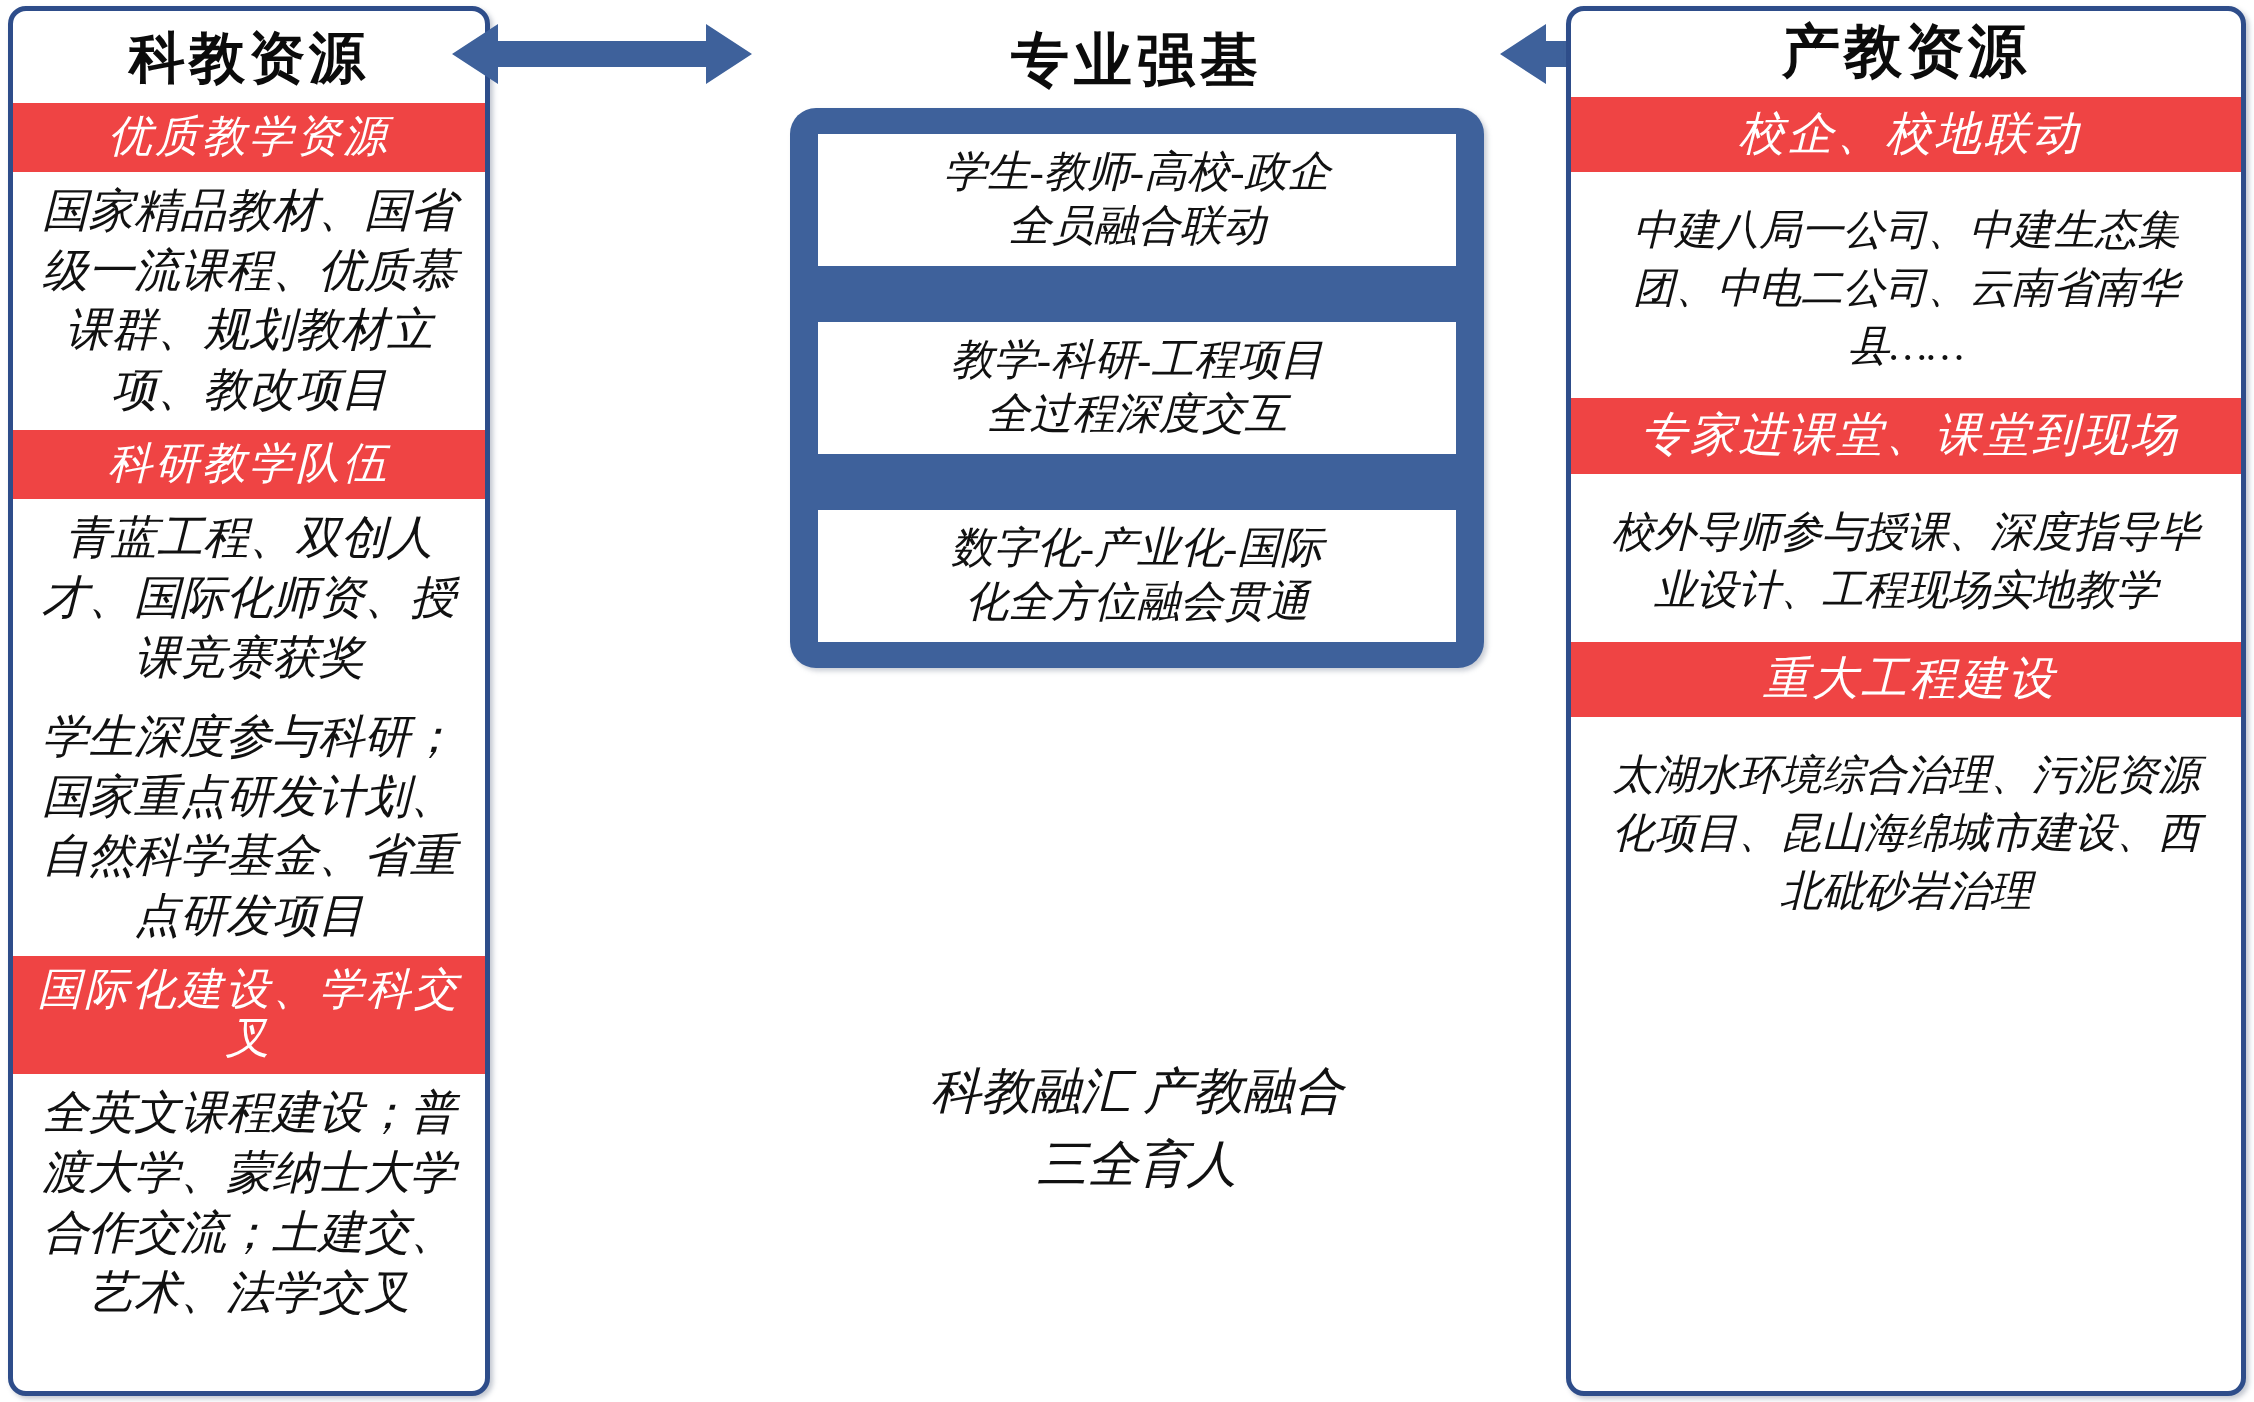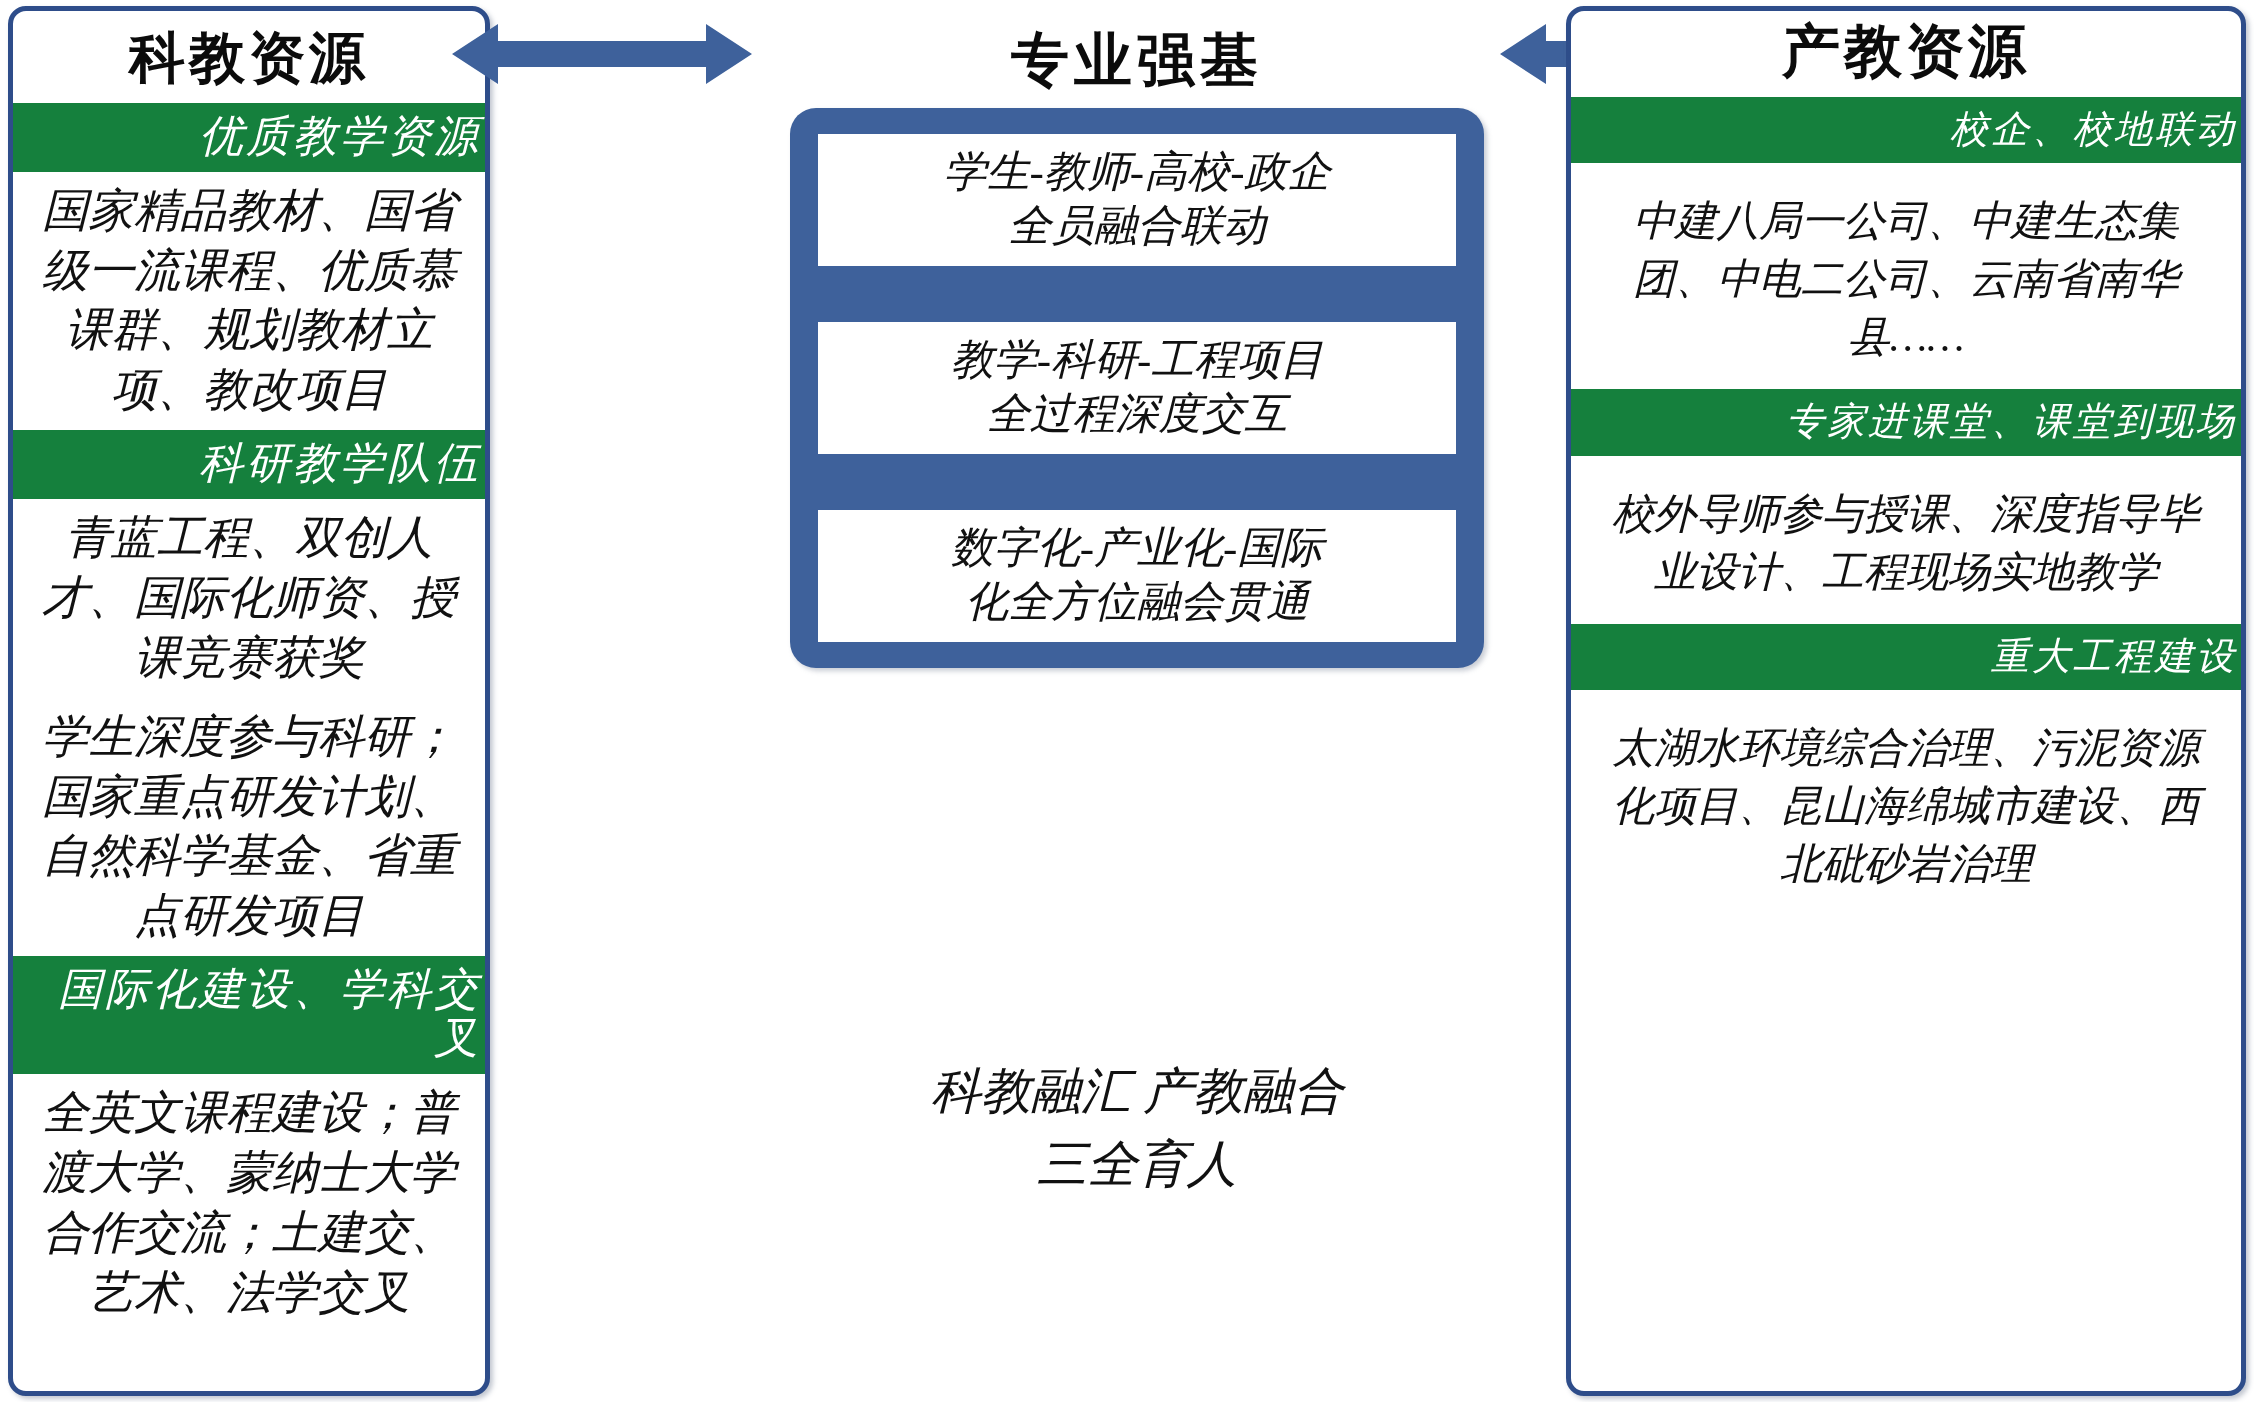--- a/index.html
+++ b/index.html
@@ -42,33 +42,33 @@
     color: #0b0b0b;
     letter-spacing: 4px;
     line-height: 1.1;
     padding: 16px 0 14px 0;
     box-sizing: border-box;
     font-family: "Liberation Sans", "DejaVu Sans", sans-serif;
   }
   #panel-right .panel-title { font-size: 58px; padding-top: 8px; }
 
   .band {
-    background: #15803d;
+    background: #ef4444;
     color: #ffffff;
-    text-align: right;
+    text-align: center;
     font-size: 44px;
     font-weight: 400;
     letter-spacing: 3px;
     box-sizing: border-box;
     padding: 9px 4px 11px 4px;
     line-height: 1.12;
     font-family: "Liberation Serif", "DejaVu Serif", serif;
     font-style: italic;
   }
-  #panel-right .band { font-size: 38px; padding: 11px 4px 13px 12px; }
+  #panel-right .band { font-size: 46px; padding: 11px 4px 13px 12px; }
 
   .body-text {
     color: #111111;
     text-align: center;
     font-size: 46px;
     line-height: 1.30;
     box-sizing: border-box;
     padding: 9px 14px 10px 14px;
     font-family: "Liberation Serif", "DejaVu Serif", serif;
     font-style: italic;

